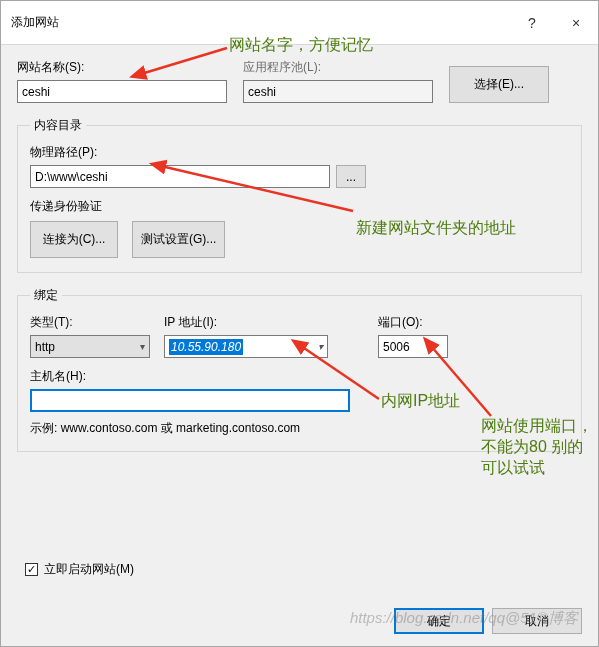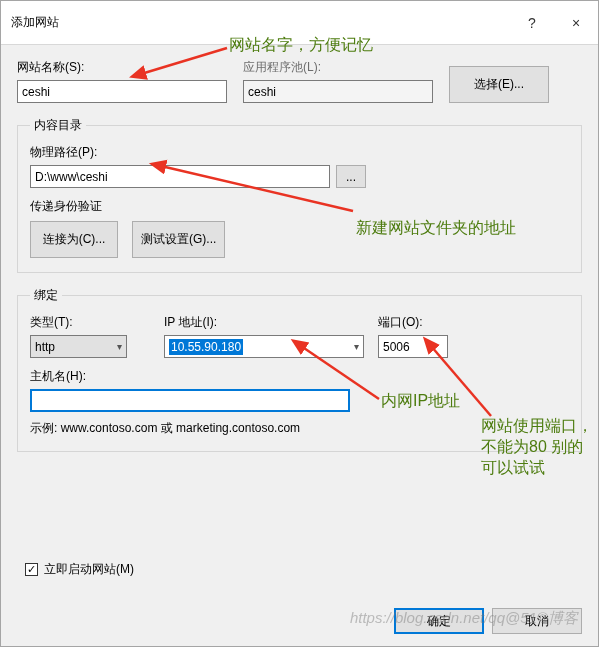--- a/index.html
+++ b/index.html
@@ -83,28 +83,28 @@
             <span>测试设置(G)...</span>
           </div>
       </div>
     </fieldset>
 
     <fieldset style="margin-top:14px;">
       <legend>绑定</legend>
       <div class="row" style="gap:14px;">
         <div style="width:120px;">
           <div class="label">类型(T):</div>
-          <div class="select" style="width:97px;">
+          <div class="select" style="width:120px;">
             <span>http</span>
             <span class="chev">▾</span>
           </div>
         </div>
         <div style="width:200px;">
           <div class="label">IP 地址(I):</div>
-          <div class="select white" style="width:200px;">
+          <div class="select white" style="width:164px;font-style:italic;">
             <span class="ip-sel">10.55.90.180</span>
             <span class="chev">▾</span>
           </div>
         </div>
         <div style="width:70px;">
           <div class="label">端口(O):</div>
           <input class="input" style="width: 70px;" value="5006">
         </div>
       </div>
 

